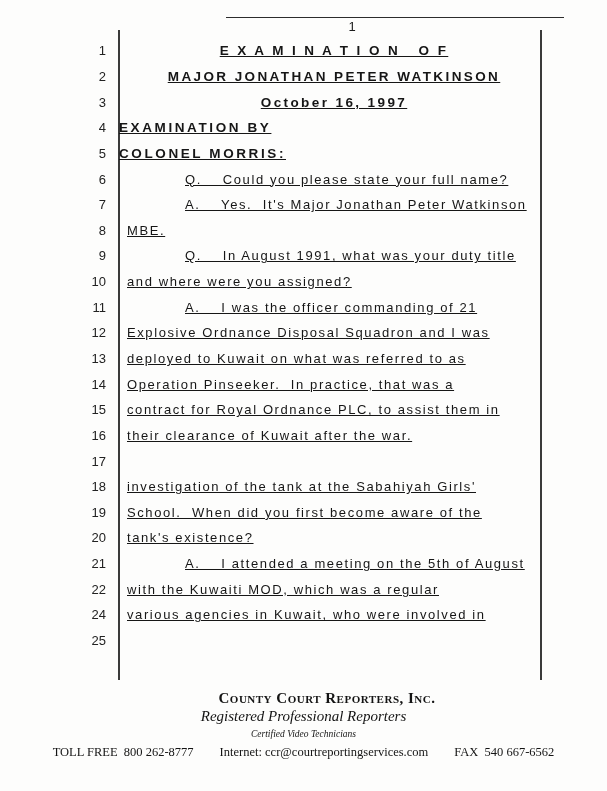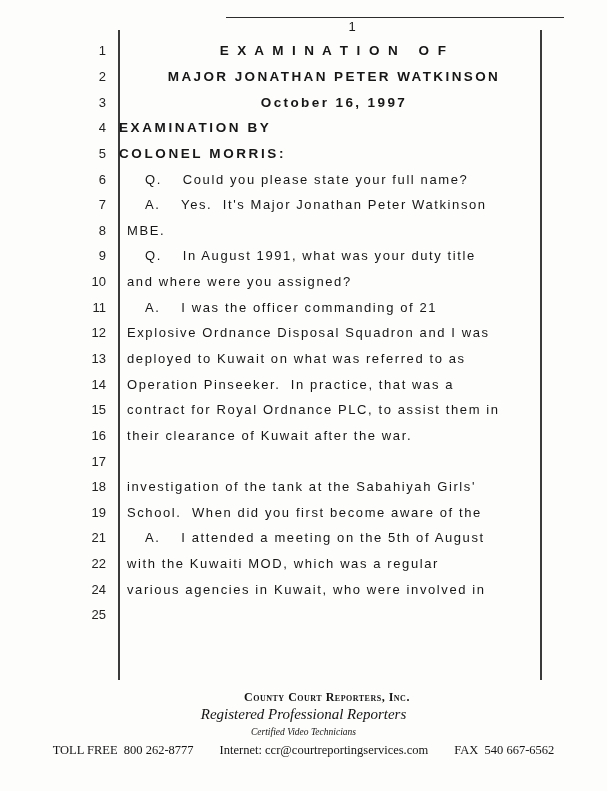--- a/index.html
+++ b/index.html
@@ -42,45 +42,46 @@
   .t-num {
     width: 106px; text-align: right;
     font-size: 13px; letter-spacing: 0;
     color: #222; flex: 0 0 auto;
     padding-right: 0;
   }
   .t-text {
     width: 430px; margin-left: 13px;
     white-space: pre; overflow: hidden;
     color: #161616;
+    text-decoration: underline;
   }
   .t-text.role-heading {
     text-align: center; font-weight: bold; letter-spacing: 2.4px;
     font-size: 13.5px;
   }
   .t-text.role-heading .uline {
     border-bottom: 2px solid #161616;
     padding: 0 6px 2px 6px;
   }
   .t-text.role-label {
     font-weight: bold; letter-spacing: 2.6px; font-size: 13.5px;
   }
-  .t-text.role-qa { padding-left: 26px; }
+  .t-text.role-qa { padding-left: 66px; }
   .t-text.role-body { padding-left: 8px; }
   
   .footer {
     position: absolute; left: 0; right: 0; top: 690px;
     text-align: center;
     font-family: "Liberation Serif", serif;
     color: #141414;
   }
   .footer-name {
     font-variant: small-caps;
     font-weight: bold;
-    font-size: 12px;
+    font-size: 15px;
     letter-spacing: 0.5px;
     padding-left: 47px;
   }
   .footer-tag1 {
     font-style: italic; font-size: 15px; margin-top: 1px;
   }
   .footer-tag2 {
     font-style: italic; font-size: 9.5px; margin-top: 4px;
   }
   .footer-contact {
@@ -171,20 +172,24 @@
       <div class="t-line">
         <span class="t-num">17</span>
       </div>
       <div class="t-line">
         <span class="t-num">18</span>
         <span class="t-text role-body">investigation of the tank at the Sabahiyah Girls'</span>
       </div>
       <div class="t-line">
         <span class="t-num">19</span>
         <span class="t-text role-body">School.  When did you first become aware of the</span>
+      </div>
+      <div class="t-line">
+        <span class="t-num">20</span>
+        <span class="t-text role-body">tank's existence?</span>
       </div>
       <div class="t-line">
         <span class="t-num">21</span>
         <span class="t-text role-qa">A.    I attended a meeting on the 5th of August</span>
       </div>
       <div class="t-line">
         <span class="t-num">22</span>
         <span class="t-text role-body">with the Kuwaiti MOD, which was a regular</span>
       </div>
       <div class="t-line">

